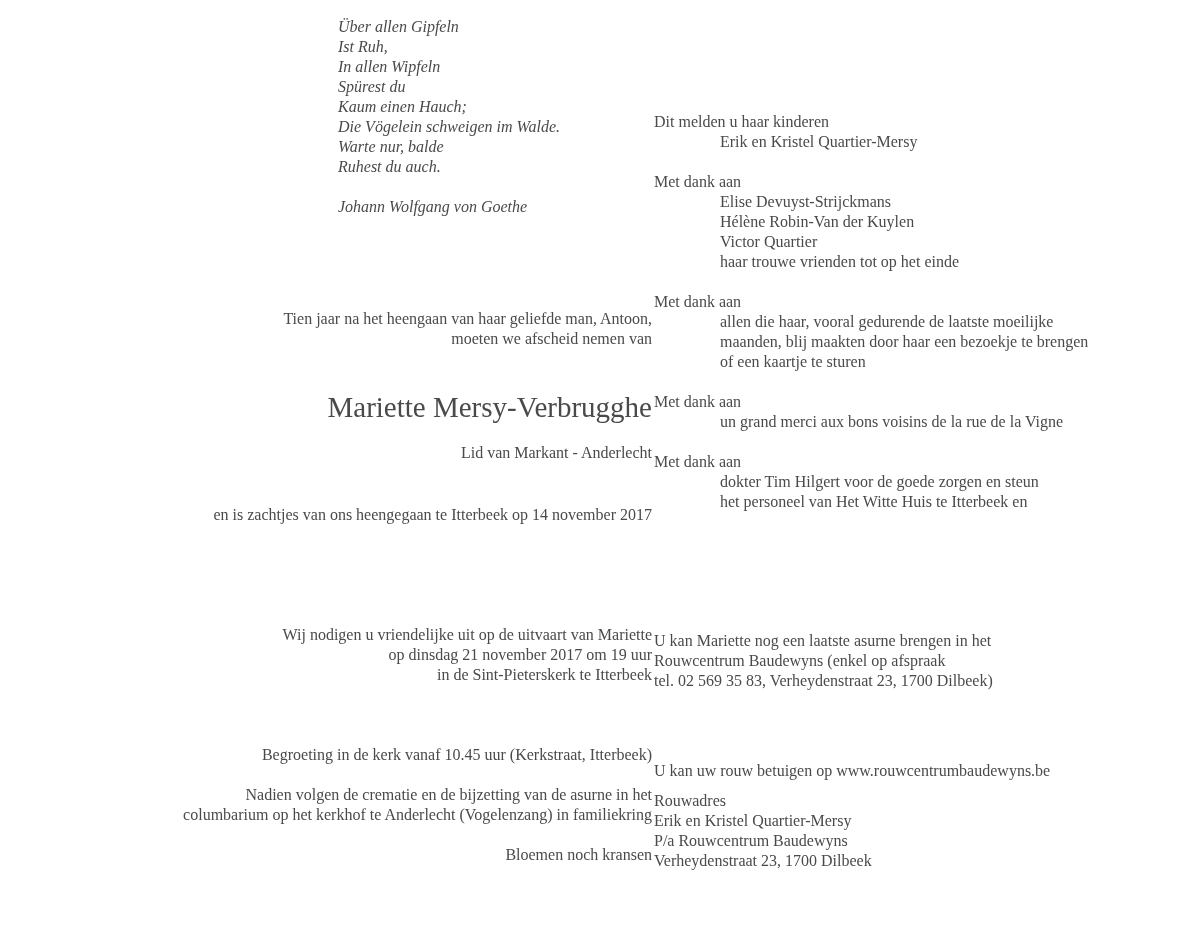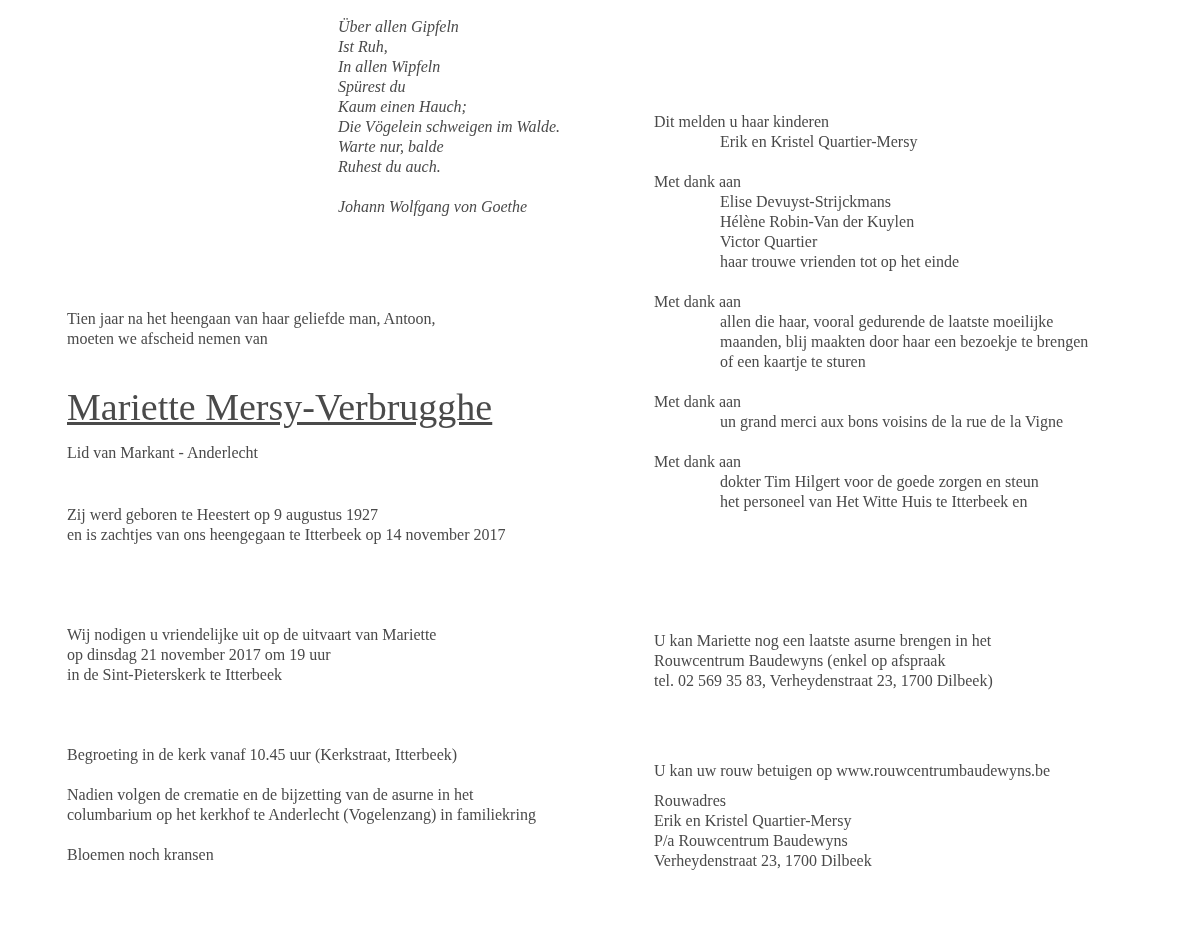--- a/index.html
+++ b/index.html
@@ -11,25 +11,25 @@
     overflow: hidden;
     font-family: "Liberation Serif", "DejaVu Serif", serif;
     font-size: 16px;
     line-height: 20px;
     color: #4a4a4a;
     margin-left: 23px;
   }
   .abs { position: absolute; }
 
   
-  .lc { left: 0; width: 585px; text-align: left; padding-left: 44px; }
+  .lc { left: 0; width: 585px; text-align: right; padding-left: 44px; }
   .poem { left: 315px; top: 17px; font-style: italic; text-align: left; }
   .poem-author { margin-top: 20px; }
   .intro { top: 309px; }
-  .deceased-name { top: 392px; font-size: 38px; line-height: 30px; text-decoration: underline; }
+  .deceased-name { top: 392px; font-size: 29px; line-height: 30px; }
   .membership { top: 443px; }
   .life { top: 505px; }
   .invitation { top: 625px; }
   .greeting { top: 745px; }
   .cremation { top: 785px; }
   .flowers { top: 845px; }
 
   
   .rc { left: 631px; width: 546px; text-align: left; }
   .groups { top: 112px; }
@@ -59,21 +59,20 @@
   <div class="abs lc intro">
     <div>Tien jaar na het heengaan van haar geliefde man, Antoon,</div>
     <div>moeten we afscheid nemen van</div>
   </div>
 
   <div class="abs lc deceased-name">Mariette Mersy-Verbrugghe</div>
 
   <div class="abs lc membership">Lid van Markant - Anderlecht</div>
 
   <div class="abs lc life">
-    <div>Zij werd geboren te Heestert op 9 augustus 1927</div>
     <div>en is zachtjes van ons heengegaan te Itterbeek op 14 november 2017</div>
   </div>
 
   <div class="abs lc invitation">
     <div>Wij nodigen u vriendelijke uit op de uitvaart van Mariette</div>
     <div>op dinsdag 21 november 2017 om 19 uur</div>
     <div>in de Sint-Pieterskerk te Itterbeek</div>
   </div>
 
   <div class="abs lc greeting">Begroeting in de kerk vanaf 10.45 uur (Kerkstraat, Itterbeek)</div>

